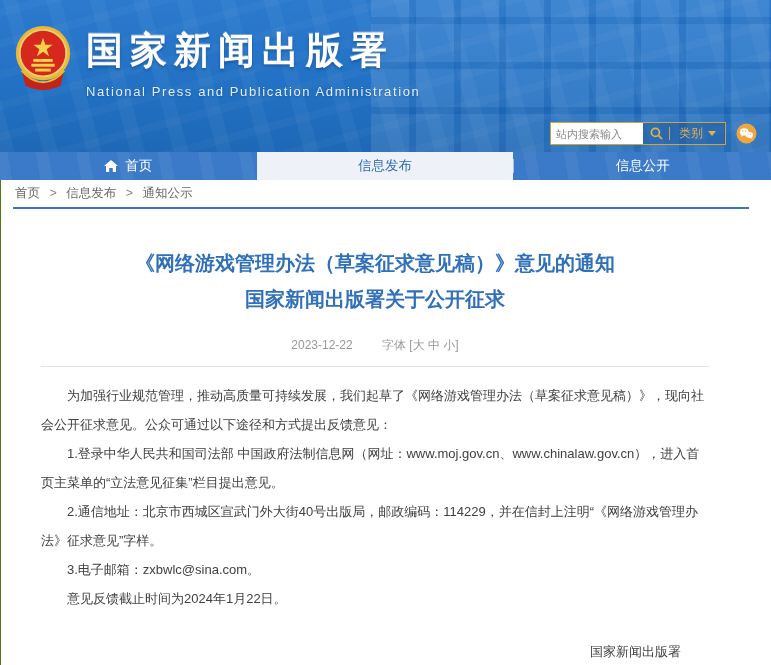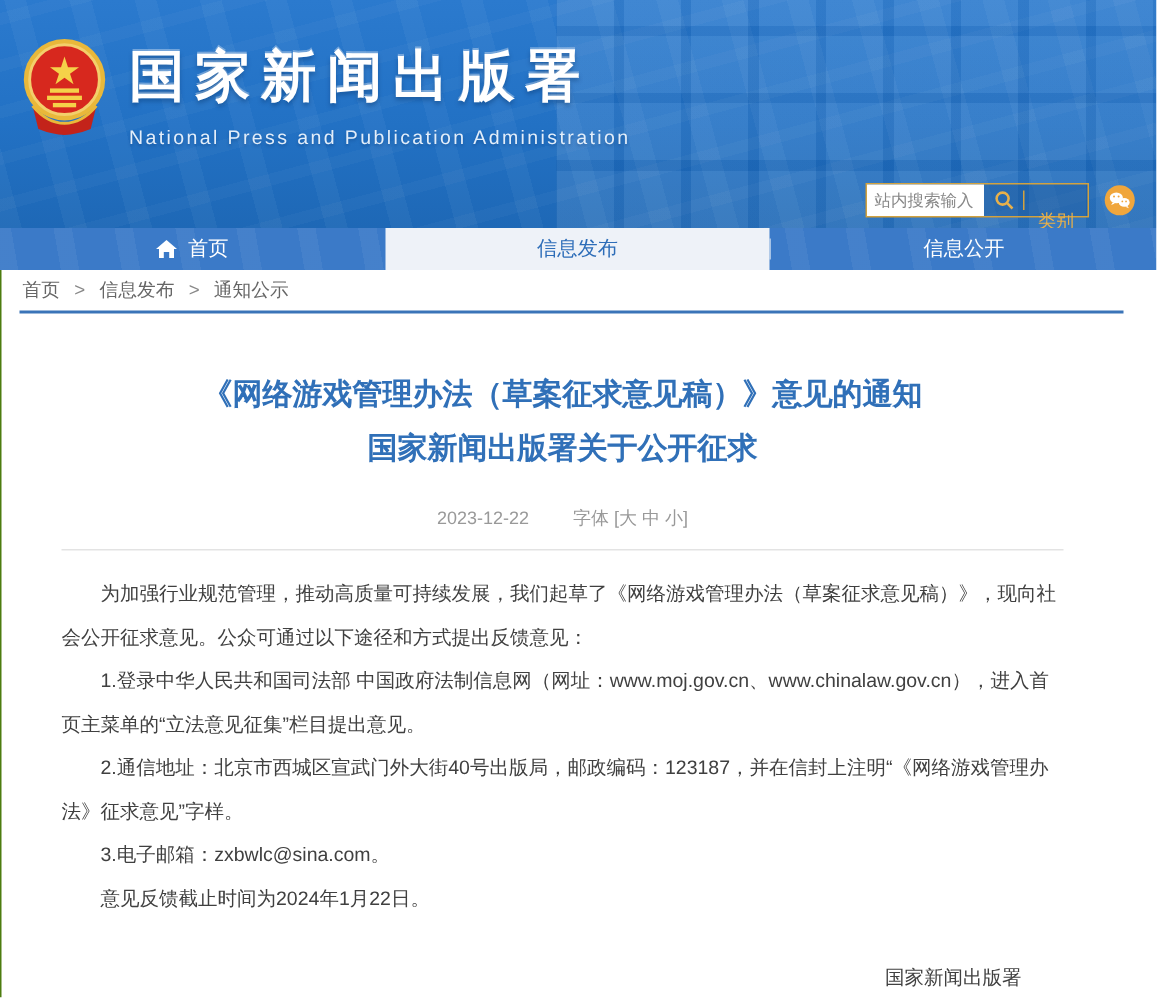--- a/index.html
+++ b/index.html
@@ -32,28 +32,28 @@
     text-shadow: 0 2px 3px rgba(0,40,90,0.35), 0 -1px 0 rgba(255,255,255,0.35);
   }
   .brand-subtitle {
     margin-top: 8px; color: #e3eefa; font-size: 13px; letter-spacing: 1.6px;
     text-shadow: 0 1px 2px rgba(0,40,90,0.3);
   }
   .header-tools { position: absolute; right: 14px; top: 122px; z-index: 4;
     display: flex; align-items: center; gap: 10px; }
   .search-widget { display: flex; align-items: stretch; height: 23px;
     border: 1px solid #d2a23f; background: rgba(18,76,146,0.35); }
-  .search-input { width: 78px; height: 100%; border: none; outline: none;
+  .search-input { width: 92px; height: 100%; border: none; outline: none;
     font-size: 11px; padding: 0 5px; color: #555; background: #fff; }
   .search-input::placeholder { color: #888; }
   .search-btn { width: 26px; display: flex; align-items: center; justify-content: center;
     cursor: pointer; background: transparent; border: none; }
   .search-sep { width: 1px; background: #d2a23f; margin: 4px 0; }
-  .category-btn { display: flex; align-items: center; gap: 5px; padding: 16px 9px;
-    color: #e8b04a; font-size: 12px; cursor: pointer; background: transparent; border: none; flex-direction: column; }
+  .category-btn { display: flex; align-items: center; gap: 5px; padding: 0 9px;
+    color: #e8b04a; font-size: 12px; cursor: pointer; background: transparent; border: none; }
   .caret-down { width: 0; height: 0; border-left: 4px solid transparent;
     border-right: 4px solid transparent; border-top: 5px solid #e8b04a; }
   .wechat-icon { width: 21px; height: 21px; cursor: pointer; }
 
   
   .main-nav { display: flex; width: 771px; height: 28px; background: #3b7ac8;
     position: relative; }
   .main-nav::before { content: ""; position: absolute; inset: 0;
     background: repeating-linear-gradient(80deg, rgba(255,255,255,0.05) 0 12px, transparent 12px 40px);
     pointer-events: none; }
@@ -174,21 +174,21 @@
 
     <div class="article-meta">
       <span class="meta-date">2023-12-22</span>
       <span>字体 [大 中 小]</span>
     </div>
     <hr class="meta-rule">
 
     <div class="article-body">
       <p>为加强行业规范管理，推动高质量可持续发展，我们起草了《网络游戏管理办法（草案征求意见稿）》，现向社会公开征求意见。公众可通过以下途径和方式提出反馈意见：</p>
       <p>1.登录中华人民共和国司法部 中国政府法制信息网（网址：www.moj.gov.cn、www.chinalaw.gov.cn），进入首页主菜单的“立法意见征集”栏目提出意见。</p>
-      <p>2.通信地址：北京市西城区宣武门外大街40号出版局，邮政编码：123187，并在信封上注明“《网络游戏管理办法》征求意见”字样。</p>
+      <p>2.通信地址：北京市西城区宣武门外大街40号出版局，邮政编码：114229，并在信封上注明“《网络游戏管理办法》征求意见”字样。</p>
       <p>3.电子邮箱：zxbwlc@sina.com。</p>
       <p>意见反馈截止时间为2024年1月22日。</p>
     </div>
 
     <div class="signature-block">
       <div>国家新闻出版署</div>
 
     </div>
 
   </div>

